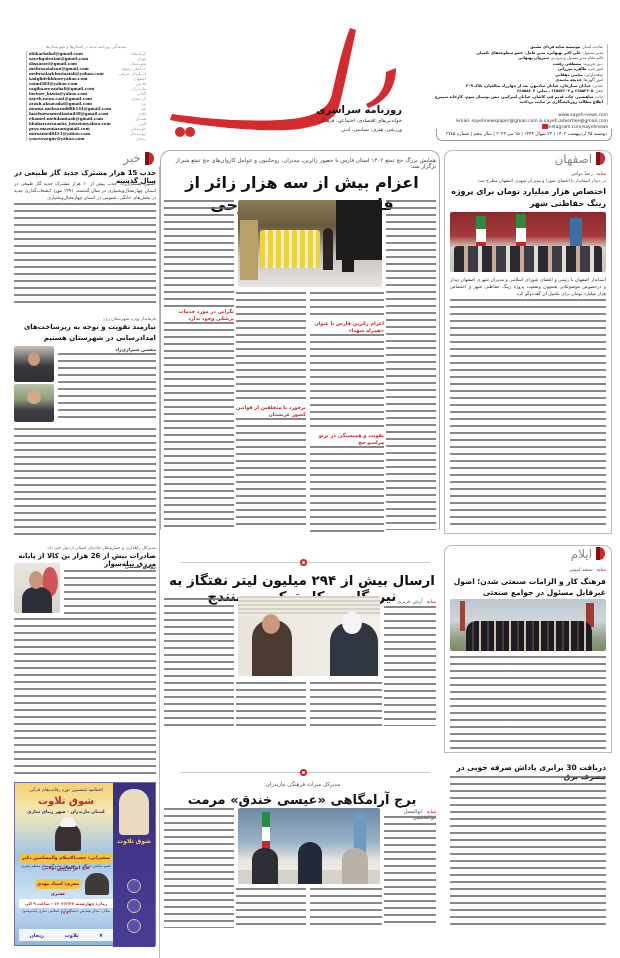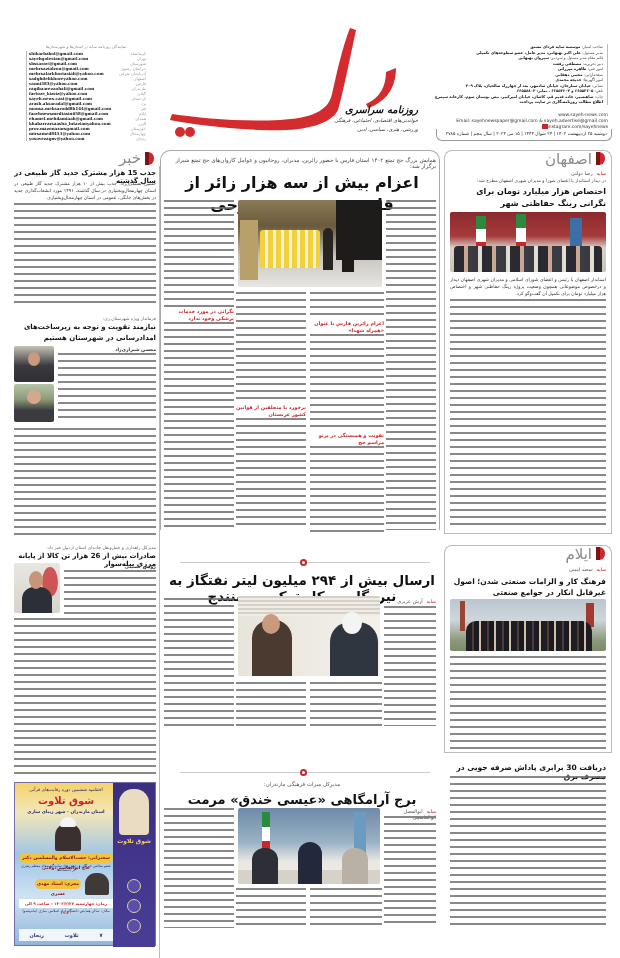--- a/index.html
+++ b/index.html
@@ -9,35 +9,35 @@
   .abs { position: absolute; }
 
   
   #emails { left: 26px; top: 44px; width: 120px; font-size: 4px; line-height: 5px; }
   #emails .emails-title { color: #888; font-size: 4px; text-align: center; margin-bottom: 2px; }
   #emails .row { display: flex; justify-content: space-between; border-left: 1px solid #bbb; padding-left: 2px; }
   #emails .row .addr { color: #111; font-family: "DejaVu Serif", serif; font-weight: bold; }
   #emails .row .name { color: #999; }
 
   #logo { left: 160px; top: 28px; width: 240px; height: 110px; }
-  #tagline { left: 308px; top: 104px; width: 110px; font-style: italic; }
+  #tagline { left: 292px; top: 104px; width: 110px; }
   #tagline .t1 { font-size: 10px; font-weight: bold; color: #111; }
   #tagline .t2 { font-size: 5px; color: #333; line-height: 7px; margin-top: 2px; }
 
   #imprint { left: 412px; top: 44px; width: 196px; font-size: 3.8px; line-height: 5.5px; color: #444; border-right: 1px solid #bbb; padding-right: 4px; }
   #imprint b { color: #111; }
   #contact { left: 412px; top: 112px; width: 196px; font-size: 4.5px; line-height: 6px; color: #333; }
   #contact .insta { display: inline-block; width: 6px; height: 5px; background: #c8262b; vertical-align: middle; margin-left: 2px; }
   #dateline { left: 436px; top: 129px; width: 176px; height: 12px; border: 1px solid #999; border-top: none; border-radius: 0 0 6px 6px; font-size: 4.5px; line-height: 10px; padding: 0 4px; color: #222; }
 
   
   .sec-head { display: flex; align-items: center; gap: 4px; flex-direction: row-reverse; height: 16px; border: 1px solid #bbb; border-bottom: none; border-radius: 8px 8px 0 0; padding: 0 6px; }
   .sec-flag { width: 9px; height: 13px; background: #d0262c; border-radius: 0 6px 6px 0; position: relative; }
   .sec-flag:before { content: ""; position: absolute; left: 0; top: 0; width: 4px; height: 13px; background: #7a1416; }
-  .sec-title { font-size: 15px; color: #8a8a8a; }
+  .sec-title { font-size: 12px; color: #8a8a8a; }
 
   
   .txt { font-size: 4.6px; line-height: 7px; color: #333; text-align: justify; }
   .lines { background: repeating-linear-gradient(to bottom, #6a6a6a 0 2.4px, transparent 2.4px 7px); opacity: .8; }
   .subhead-red { color: #c8262b; font-weight: bold; font-size: 5px; line-height: 7px; }
 
   .photo { border-radius: 2px; overflow: hidden; }
 
   
   #main { left: 160px; top: 150px; width: 280px; height: 808px; }
@@ -406,38 +406,38 @@
 
 <div id="isfahan" class="abs">
   <div class="sec-head">
     <span class="sec-flag"></span>
     <span class="sec-title">اصفهان</span>
   </div>
 </div>
 <div id="isfahan-body" class="abs"></div>
 <div id="isf-brand" class="abs rtl brand-tag"><span class="saye">سایه</span> <span>رضا دولتی</span></div>
 <div id="isf-kicker" class="abs rtl">در دیدار استاندار با اعضای شورا و مدیران شهری اصفهان مطرح شد:</div>
-<div id="isf-headline" class="abs rtl">اختصاص هزار میلیارد تومان برای نگرانی رینگ حفاظتی شهر</div>
+<div id="isf-headline" class="abs rtl">اختصاص هزار میلیارد تومان برای پروژه رینگ حفاظتی شهر</div>
 <div id="photo-isf" class="abs photo">
     <div class="flag"></div>
     <div class="flag2"></div>
     <div class="flag3"></div>
     <div class="crowd"></div>
   </div>
 <div id="isf-text" class="abs rtl txt"><span>استاندار اصفهان با رئیس و اعضای شورای اسلامی و مدیران شهری اصفهان دیدار و درخصوص موضوعاتی همچون وضعیت پروژه رینگ حفاظتی شهر و اختصاص هزار میلیارد تومان برای تکمیل آن گفت‌وگو کرد.</span><div class="lines" style="height:230px;margin-top:2px"></div></div>
 
 <div id="ilam" class="abs">
   <div class="sec-head">
     <span class="sec-flag"></span>
     <span class="sec-title">ایلام</span>
   </div>
 </div>
 <div id="ilam-body" class="abs"></div>
 <div id="ilam-brand" class="abs rtl brand-tag"><span class="saye">سایه</span> <span>سعید امینی</span></div>
-<div id="ilam-headline" class="abs rtl">فرهنگ کار و الزامات صنعتی شدن؛ اصول غیرقابل انکار در جوامع صنعتی</div>
+<div id="ilam-headline" class="abs rtl">فرهنگ کار و الزامات صنعتی شدن؛ اصول غیرقابل مسئول در جوامع صنعتی</div>
 <div id="photo-ilam" class="abs photo">
     <div class="stack"></div>
     <div class="stack2"></div>
     <div class="group"></div>
   </div>
 <div id="ilam-text" class="abs lines"></div>
 
 <div id="r-headline4" class="abs rtl">دریافت 30 برابری پاداش صرفه جویی در مصرف برق</div>
 <div id="r-text4" class="abs lines"></div>
 

